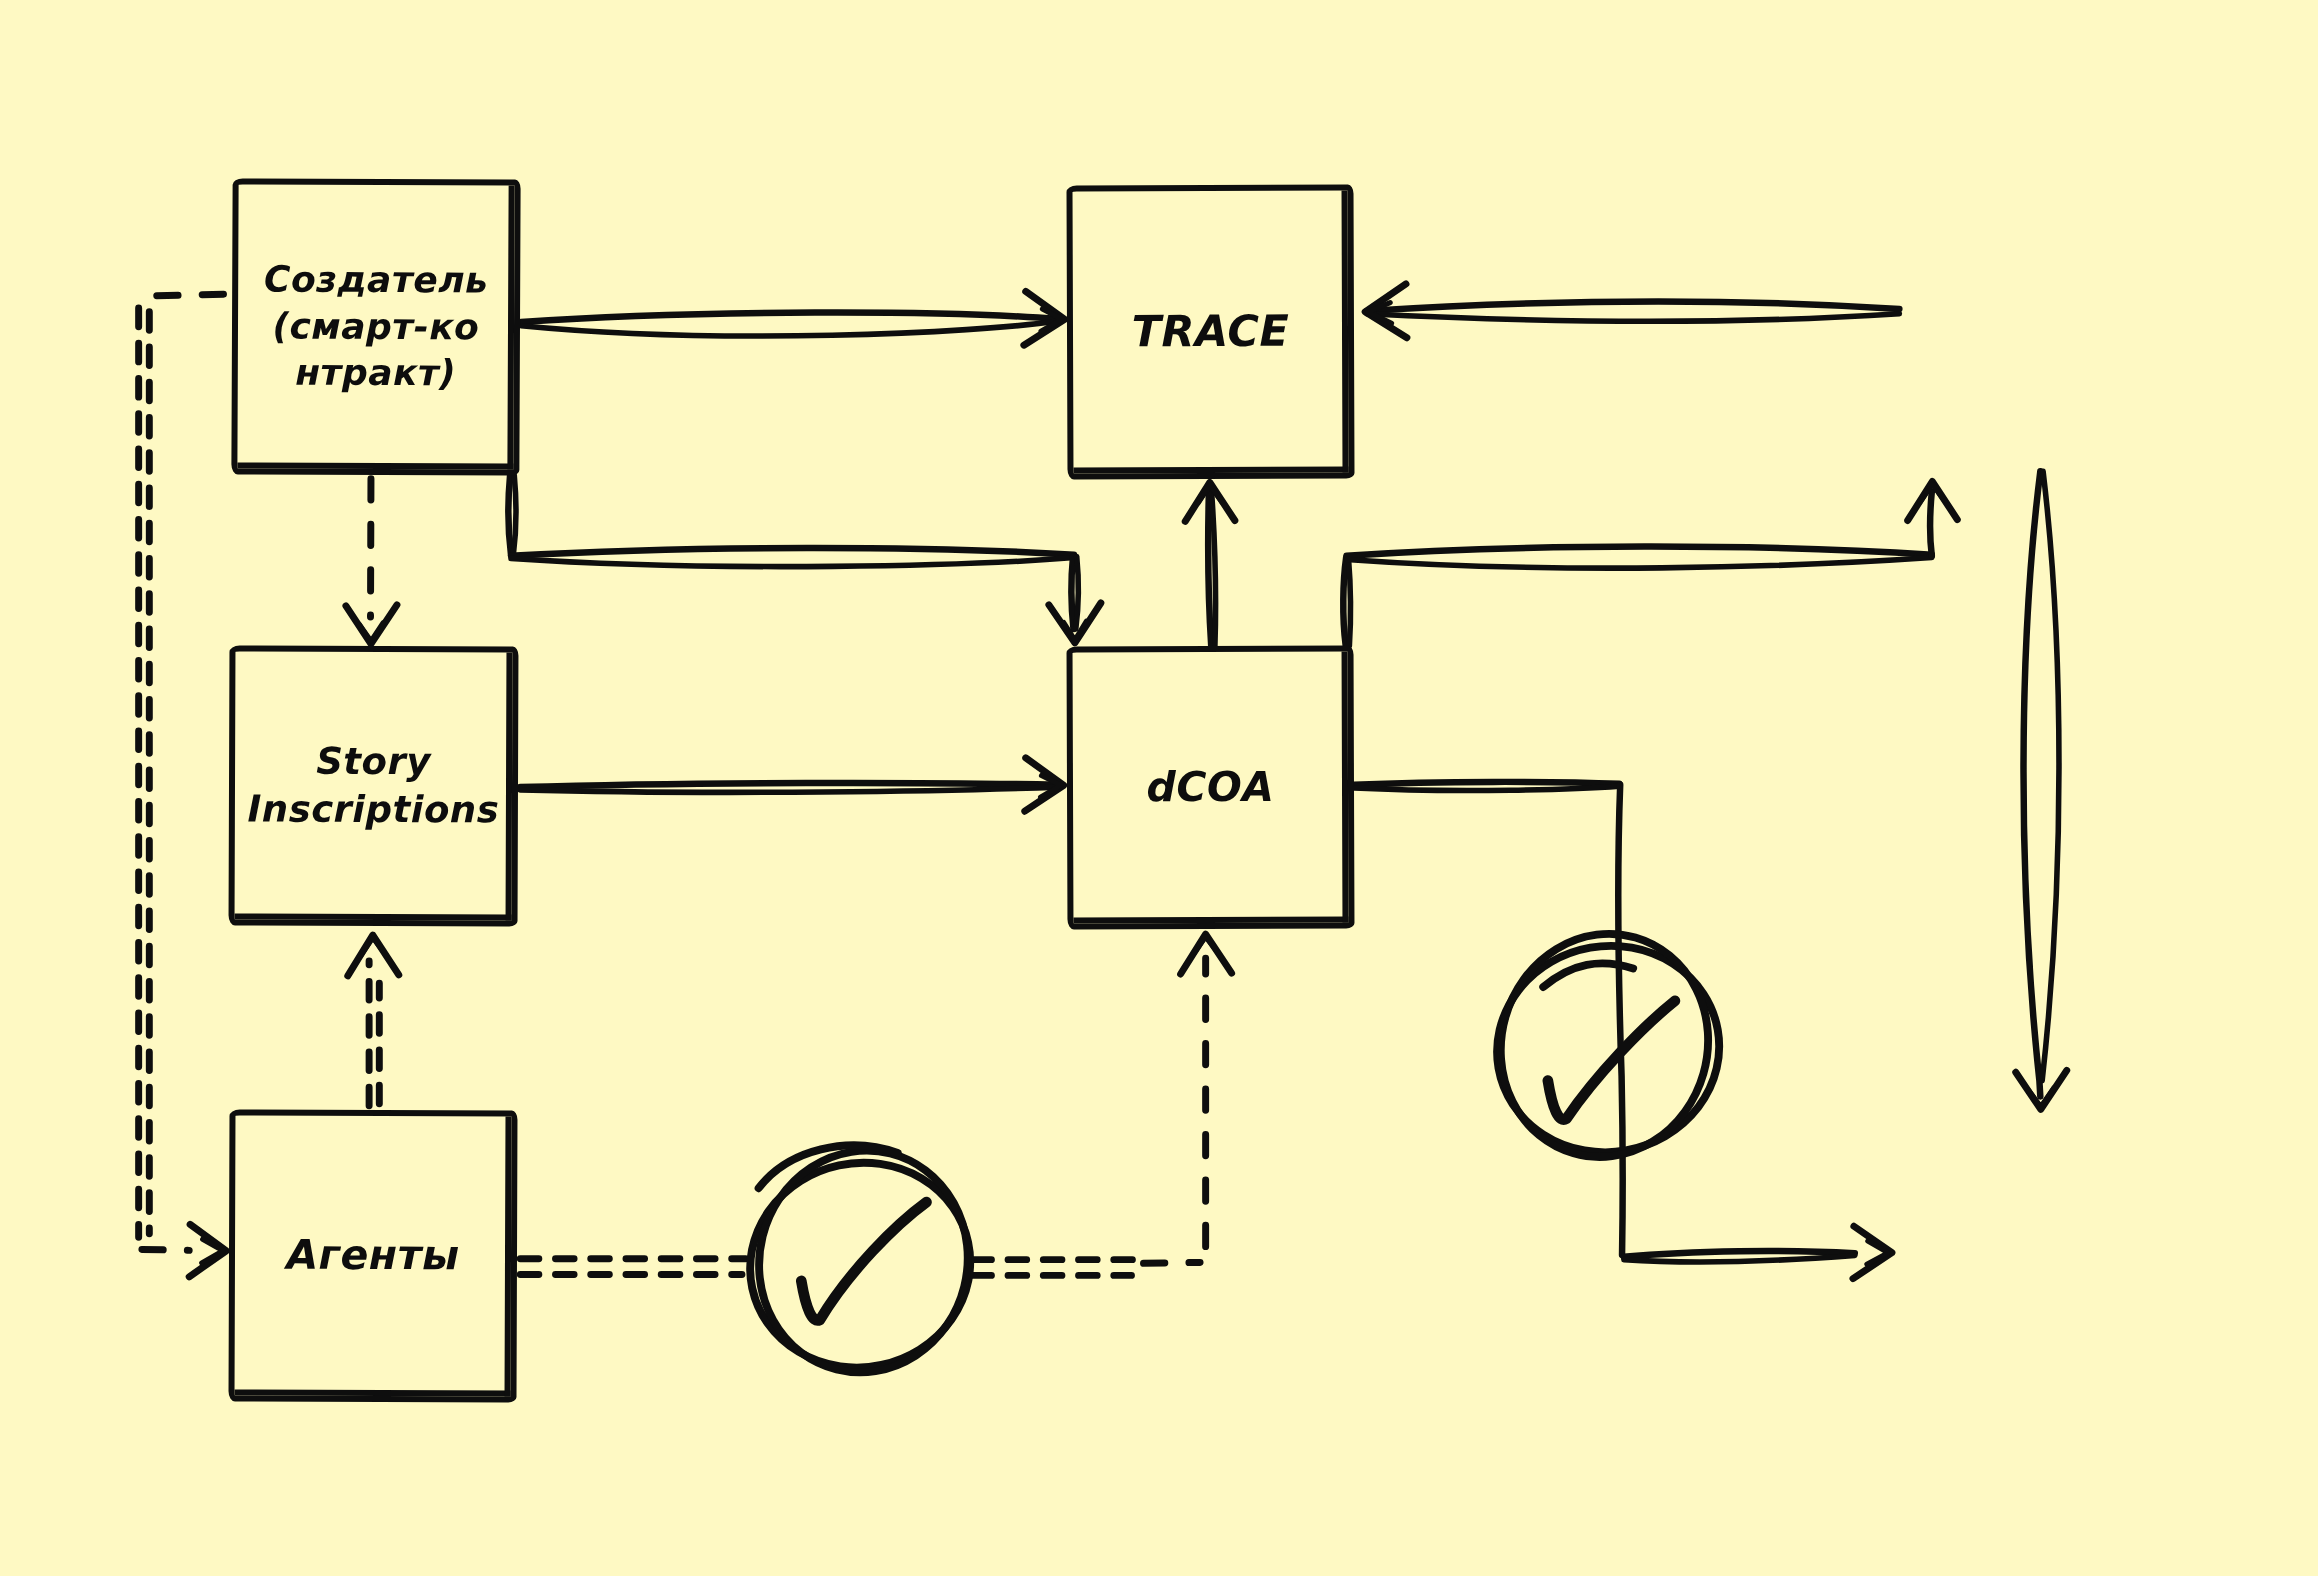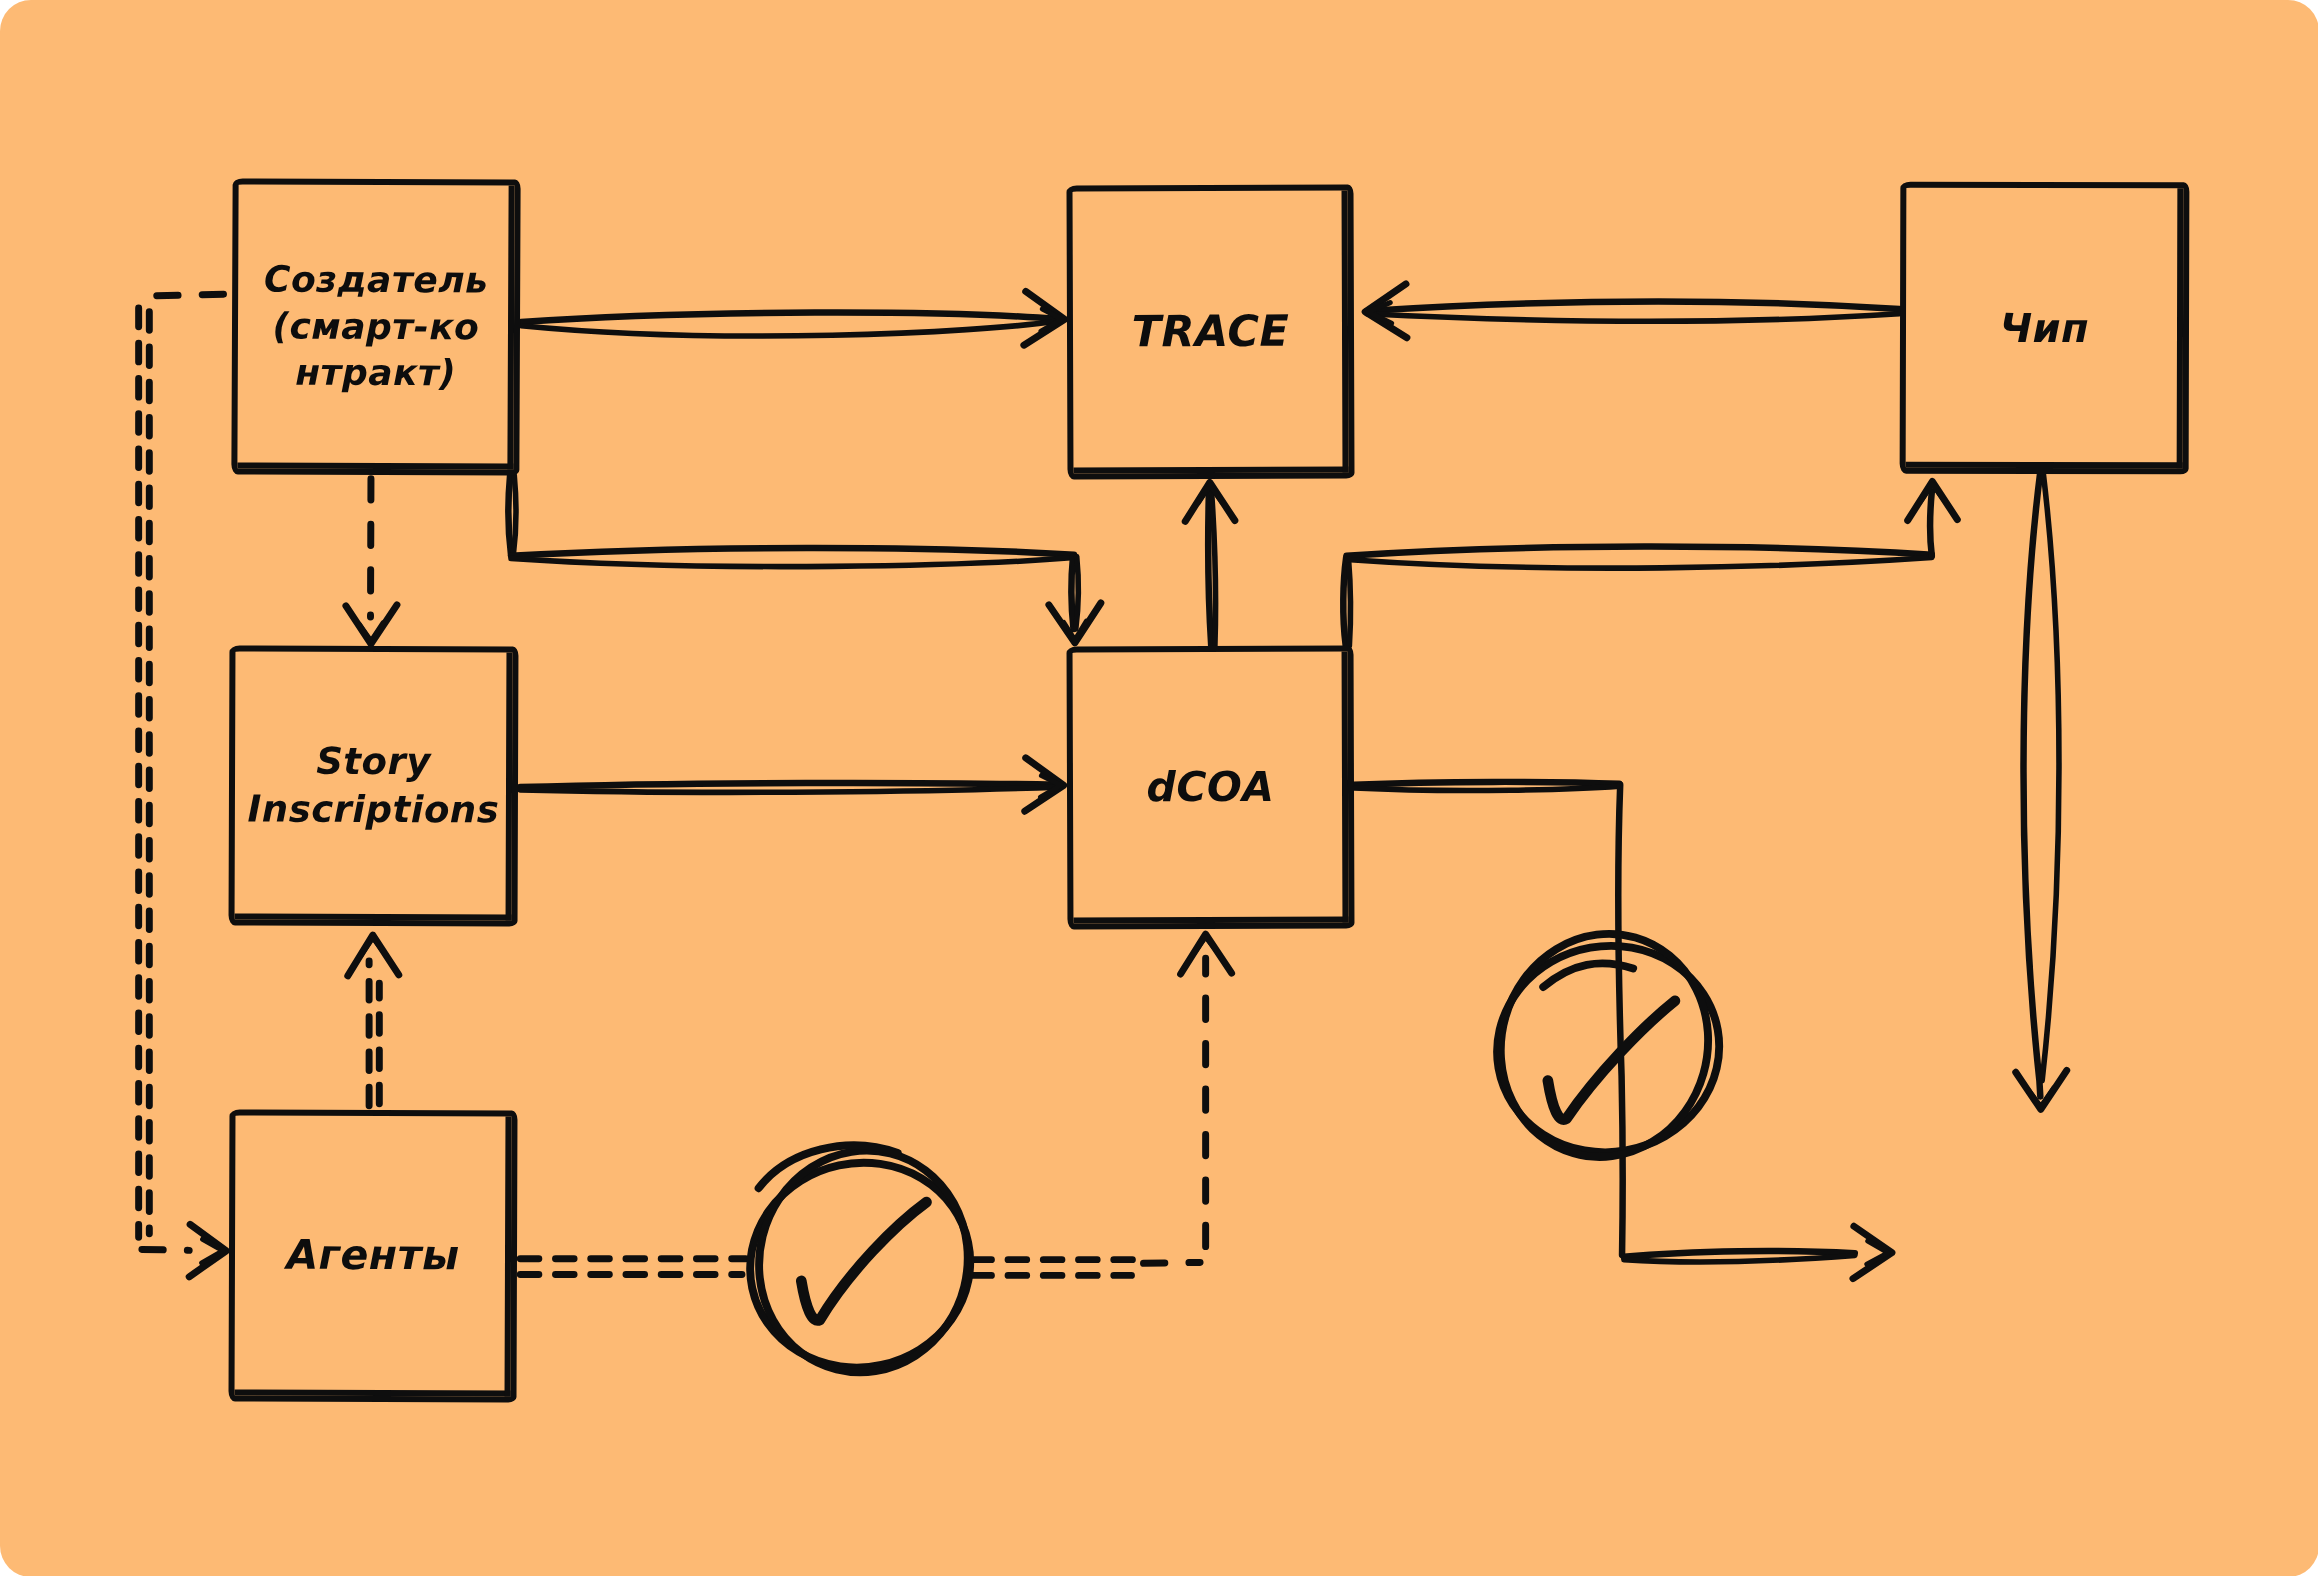--- a/index.html
+++ b/index.html
@@ -1,17 +1,17 @@
 <!DOCTYPE html>
 <html style="font-size:7.4px"><head>
 <meta charset="utf-8">
 <style>
   html,body{margin:0;padding:0;background:#ffffff;}
-  .canvas{position:relative;width:2319px;height:1577px;background:#fdba74;overflow:hidden;
-          font-family:"DejaVu Sans","Liberation Sans",sans-serif;border-radius:31px;}
+  .canvas{position:relative;width:2319px;height:1577px;background:#fef9c3;overflow:hidden;
+          font-family:"DejaVu Sans","Liberation Sans",sans-serif;}
   .wires{position:absolute;left:0;top:0;width:2319px;height:1577px;}
   .wires path,.wires ellipse{stroke:#0e0e0e;fill:none;stroke-linecap:round;stroke-linejoin:round;}
   .s  {stroke-width:14px;}
   .s2 {stroke-width:12px;}
   .chev{stroke-width:15px;}
   .chin{stroke-width:11px;}
   .dash {stroke-width:15px;stroke-dasharray:46 52;}
   .dashx{stroke-width:15px;stroke-dasharray:40 36;}
   .ring{stroke-width:17px;}
   .check{stroke-width:23px;}
@@ -147,20 +147,19 @@
       <ellipse class="ring" cx="3460" cy="2254" rx="222" ry="242" transform="rotate(16 3460 2254)"></ellipse>
       <path class="ring" d="M3328 2128 C 3390 2076, 3452 2066, 3522 2088"></path>
       <path class="check" d="M3338 2330 C 3348 2392, 3362 2422, 3378 2412 C 3442 2318, 3542 2214, 3612 2158"></path>
     </g>
   </svg>
 
   <div class="node n-creator">Создатель
 (смарт-ко
 нтракт)</div>
   <div class="node n-trace">TRACE</div>
-  <div class="node n-chip">Чип</div>
   <div class="node n-story">Story
 Inscriptions</div>
   <div class="node n-dcoa">dCOA</div>
   <div class="node n-agents">Агенты</div>
 
 </div>
 
 
 </body></html>

